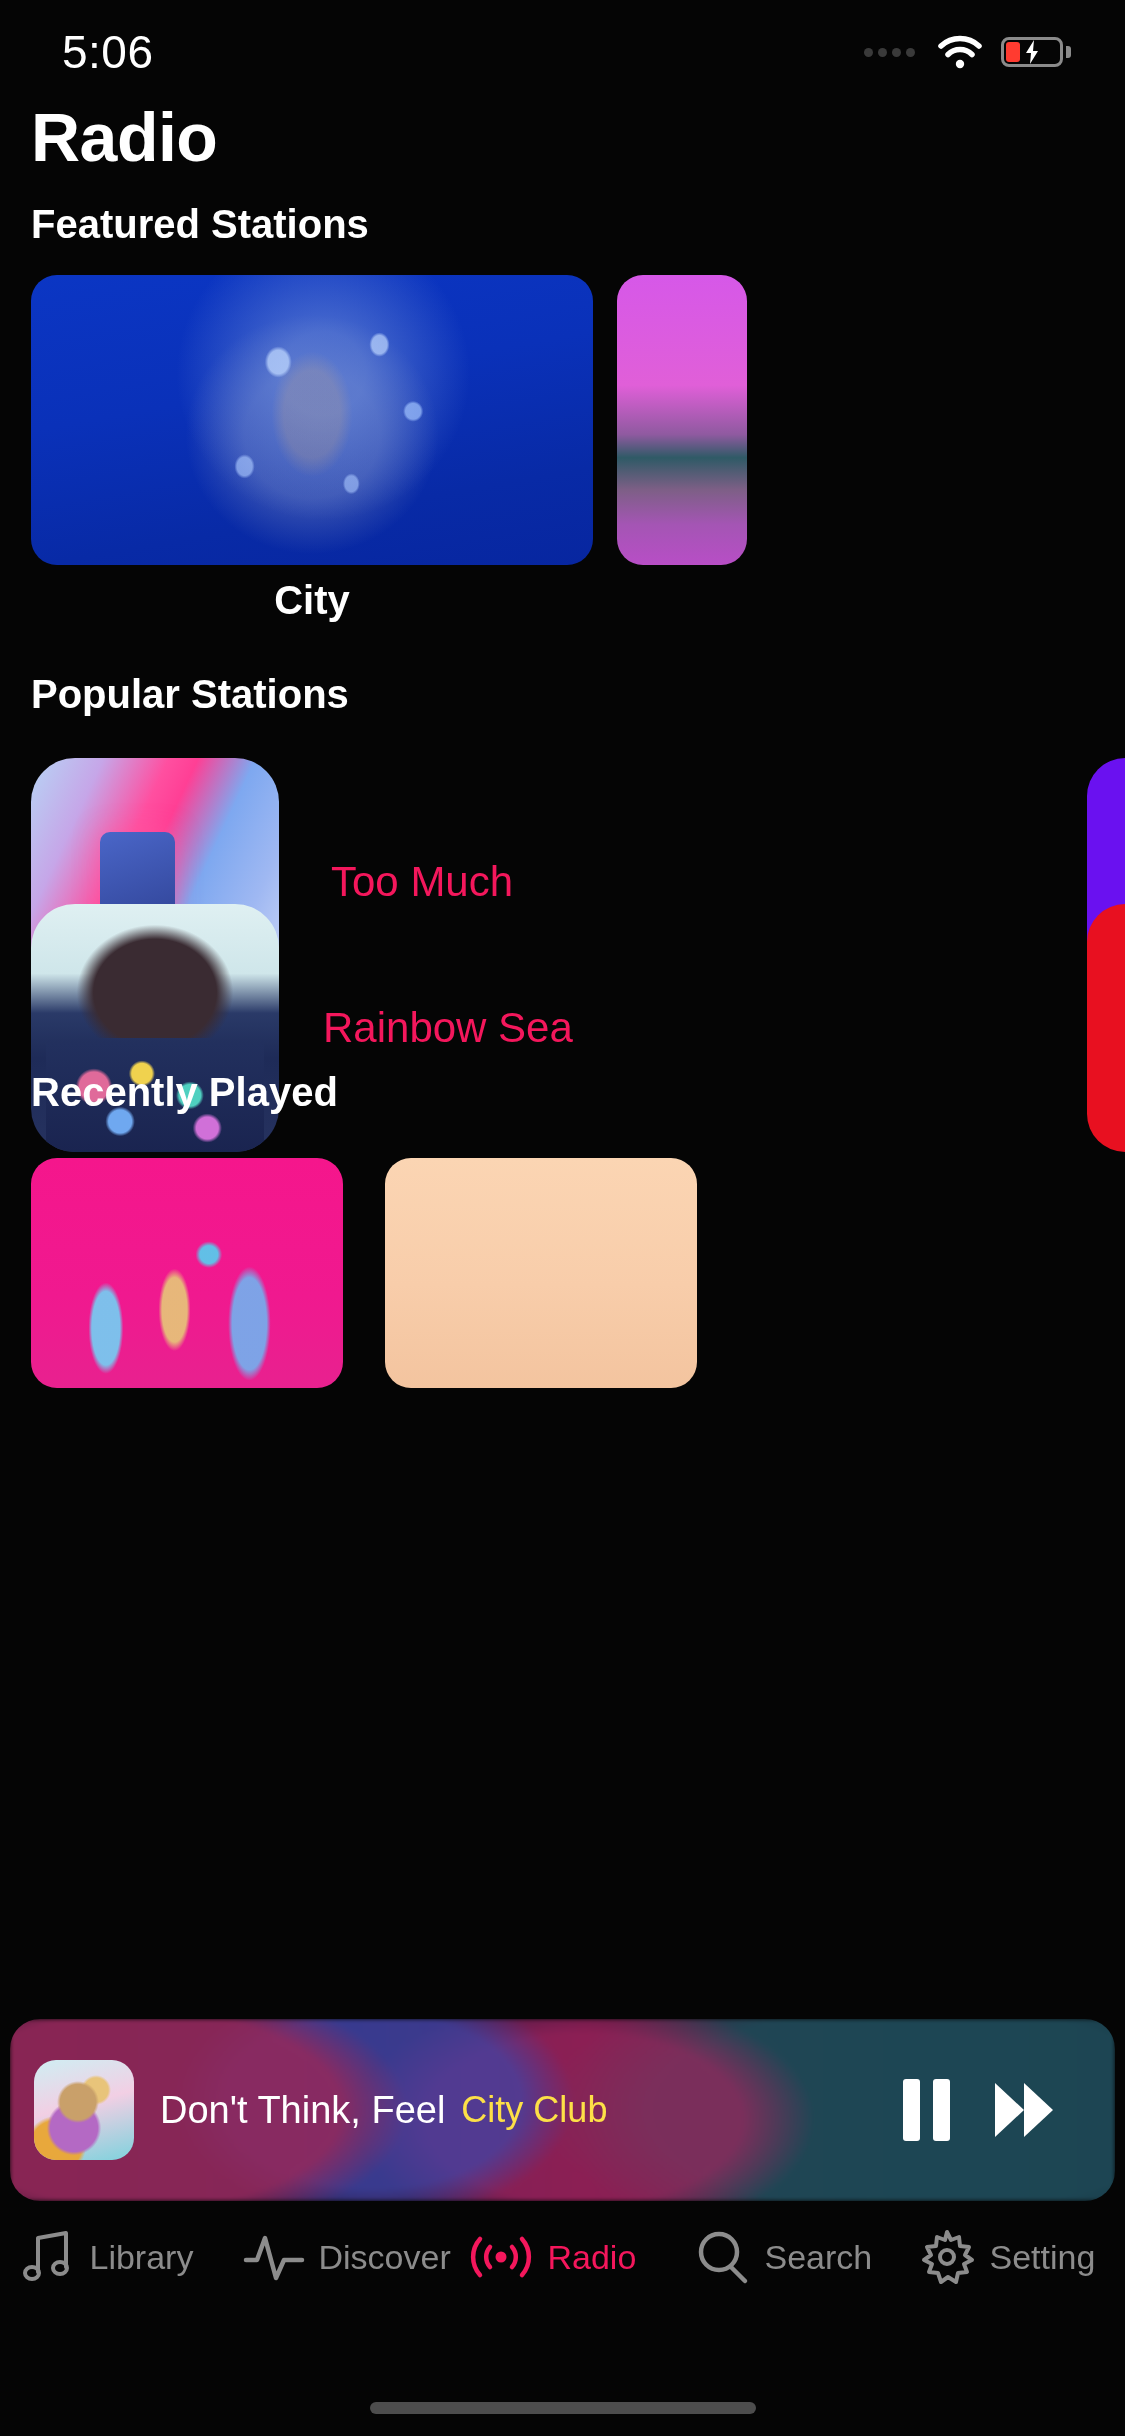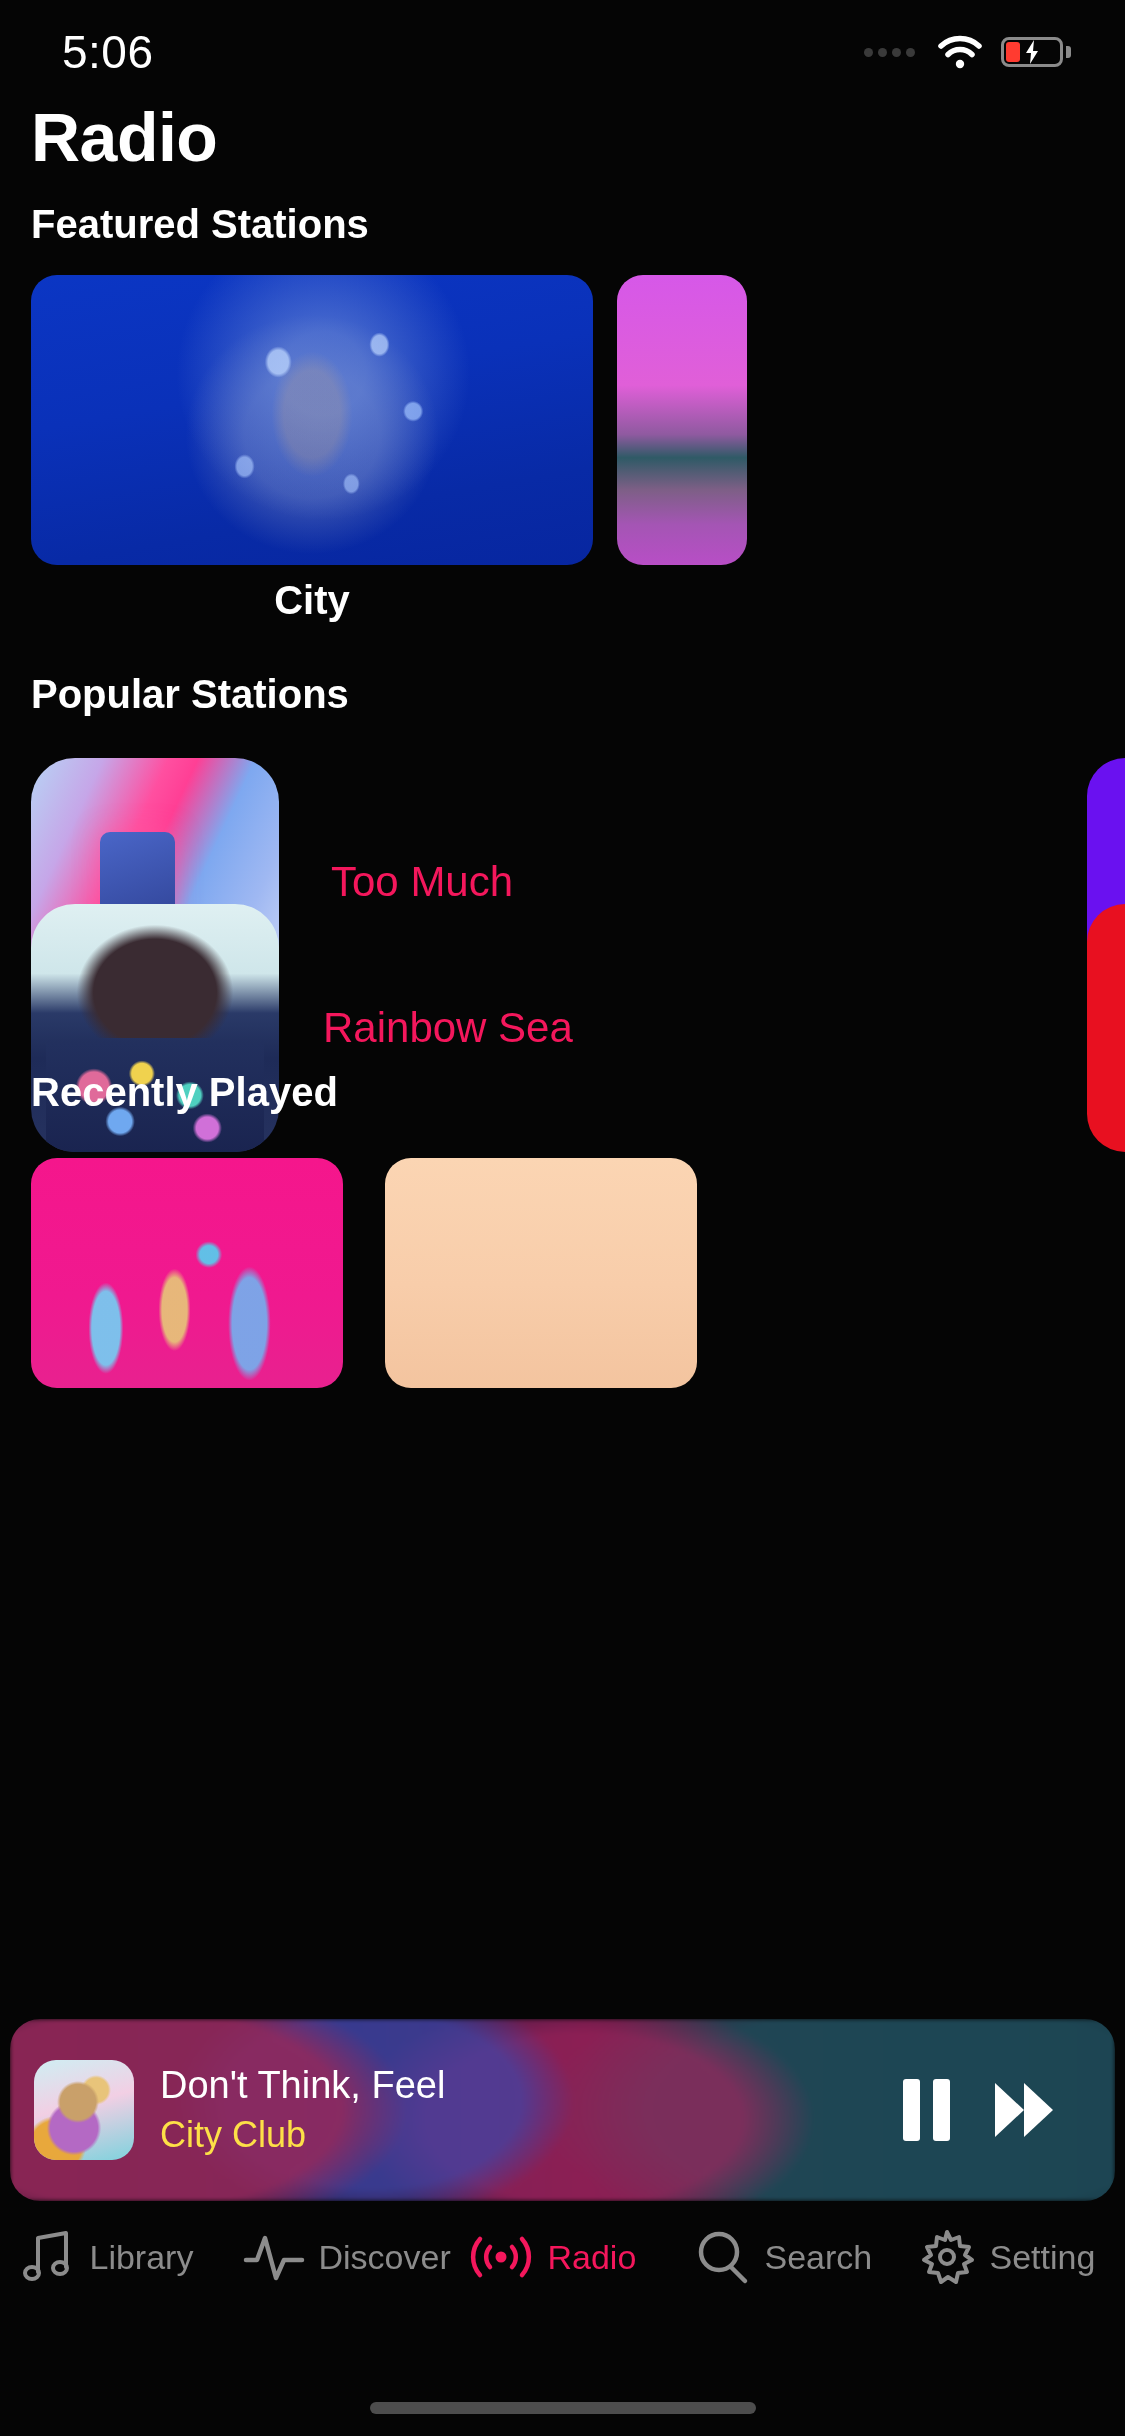--- a/index.html
+++ b/index.html
@@ -146,21 +146,21 @@
   }
   .art-mini {
     position:absolute; inset:0;
     background:
       radial-gradient(circle at 44% 42%, #c9a06a 0 22%, transparent 26%),
       radial-gradient(circle at 62% 30%, #e8c47a 0 13%, transparent 16%),
       radial-gradient(circle at 40% 68%, #b469c4 0 26%, transparent 30%),
       radial-gradient(circle at 22% 86%, #e8a83c 0 22%, transparent 26%),
       linear-gradient(165deg,#cfeef3 0%,#f2cfe4 45%,#7fd2dd 100%);
   }
-  .mini-meta { position:relative; margin-left:26px; display:flex; flex-direction:column; gap:7px; }
+  .mini-meta { position:relative; margin-left:26px; display:flex; flex-direction:row; gap:16px; }
   .mini-title { font-size:38px; color:#fff; font-weight:400; }
   .mini-sub { font-size:36px; color:#fde047; font-weight:400; }
   .mini-ctrls { position:relative; margin-left:auto; margin-right:60px; display:flex; align-items:center; gap:42px; }
   .btn-pause { width:48px; height:62px; display:flex; gap:13px; }
   .btn-pause span { width:17px; height:62px; background:#fff; border-radius:3px; display:block; }
   .btn-next { width:62px; height:58px; position:relative; }
 
   
   .tabbar {
     position:absolute; left:0; right:0; bottom:60px; height:160px;

